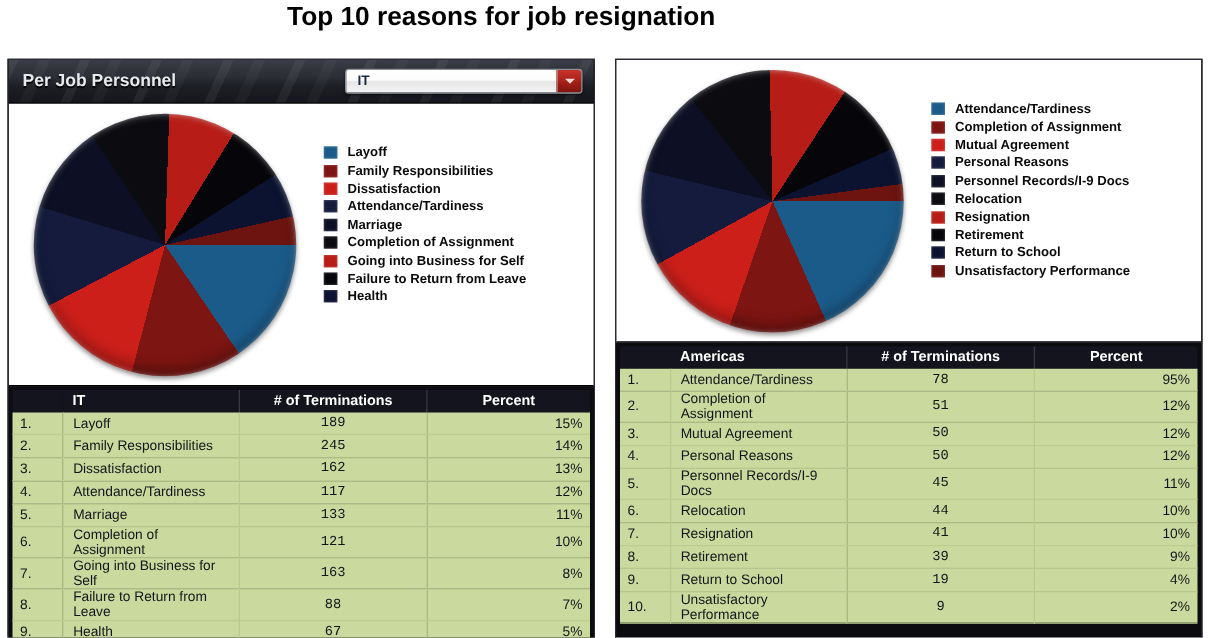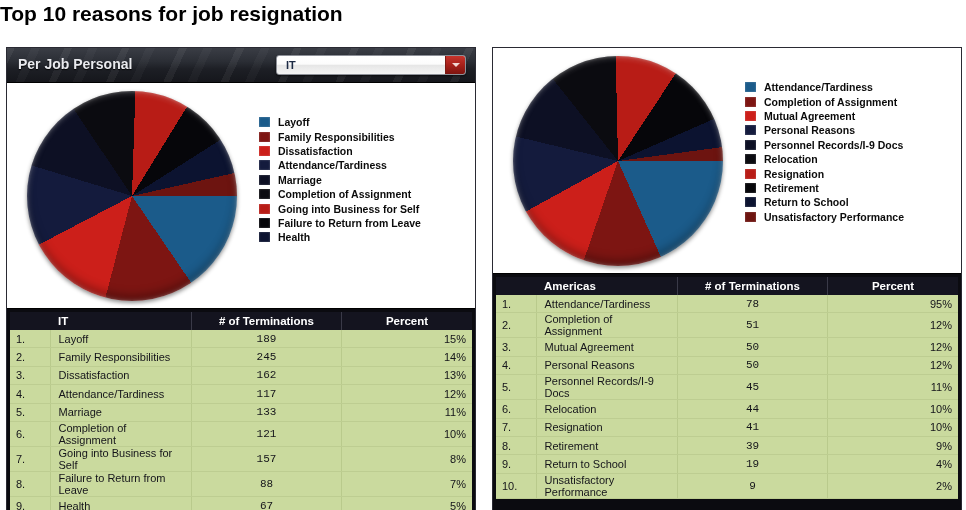--- a/index.html
+++ b/index.html
@@ -4,21 +4,21 @@
 <style>
   html,body{margin:0;padding:0;}
   body{
     width:966px;height:510px;background:#ffffff;overflow:hidden;
     font-family:"Liberation Sans",sans-serif;
   }
   .page{position:relative;width:966px;height:510px;}
 
   .page-title{
     position:absolute;left:0;top:2px;width:802px;
-    font-size:21px;font-weight:bold;color:#000;
+    text-align:center;font-size:21px;font-weight:bold;color:#000;
     letter-spacing:0px;
   }
 
   
   .panel{
     position:absolute;top:47px;width:470px;height:466px;
     background:#0b0b10;
     border:1px solid #2a2a33;
     box-sizing:border-box;
     overflow:hidden;
@@ -137,21 +137,21 @@
 </head>
 <body>
 
 <div class="page">
 
   <div class="page-title">Top 10 reasons for job resignation</div>
 
   <div class="panel left">
     <div class="panel-header">
       <div class="stripes"></div>
-      <div class="panel-title">Per Job Personal</div>
+      <div class="panel-title">Per Job Personnel</div>
       <div class="dropdown">
         <span class="dd-value">IT</span>
         <span class="dd-arrow">
             <i></i>
           </span>
       </div>
     </div>
     <div class="chart-area">
       <div class="pie" id="pie-0" style="background: conic-gradient(from 90deg, rgb(27, 91, 138) 0deg, rgb(27, 91, 138) 55.725deg, rgb(125, 21, 18) 55.725deg, rgb(125, 21, 18) 104.668deg, rgb(204, 31, 26) 104.668deg, rgb(204, 31, 26) 152.432deg, rgb(20, 27, 61) 152.432deg, rgb(20, 27, 61) 196.953deg, rgb(13, 16, 36) 196.953deg, rgb(13, 16, 36) 236.167deg, rgb(11, 11, 16) 236.167deg, rgb(11, 11, 16) 271.843deg, rgb(184, 28, 22) 271.843deg, rgb(184, 28, 22) 301.622deg, rgb(6, 6, 10) 301.622deg, rgb(6, 6, 10) 327.568deg, rgb(12, 19, 48) 327.568deg, rgb(12, 19, 48) 347.322deg, rgb(109, 20, 16) 347.322deg, rgb(109, 20, 16) 360deg);"></div>
       <div class="legend" id="legend-0">
@@ -236,21 +236,21 @@
             </tr>
             <tr>
               <td class="rank">6.</td>
               <td class="name">Completion of Assignment</td>
               <td class="num">121</td>
               <td class="pct">10%</td>
             </tr>
             <tr>
               <td class="rank">7.</td>
               <td class="name">Going into Business for Self</td>
-              <td class="num">157</td>
+              <td class="num">163</td>
               <td class="pct">8%</td>
             </tr>
             <tr>
               <td class="rank">8.</td>
               <td class="name">Failure to Return from Leave</td>
               <td class="num">88</td>
               <td class="pct">7%</td>
             </tr>
             <tr>
               <td class="rank">9.</td>

